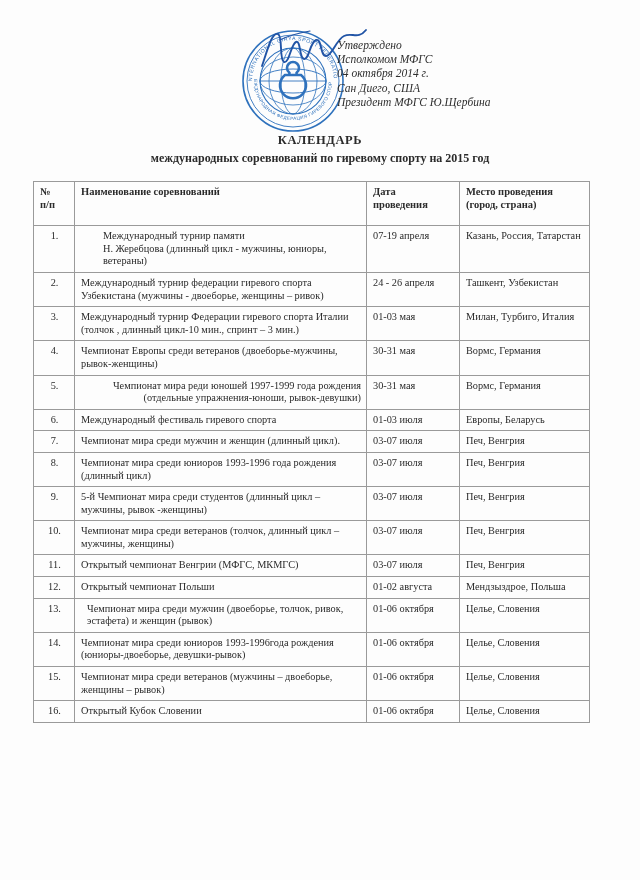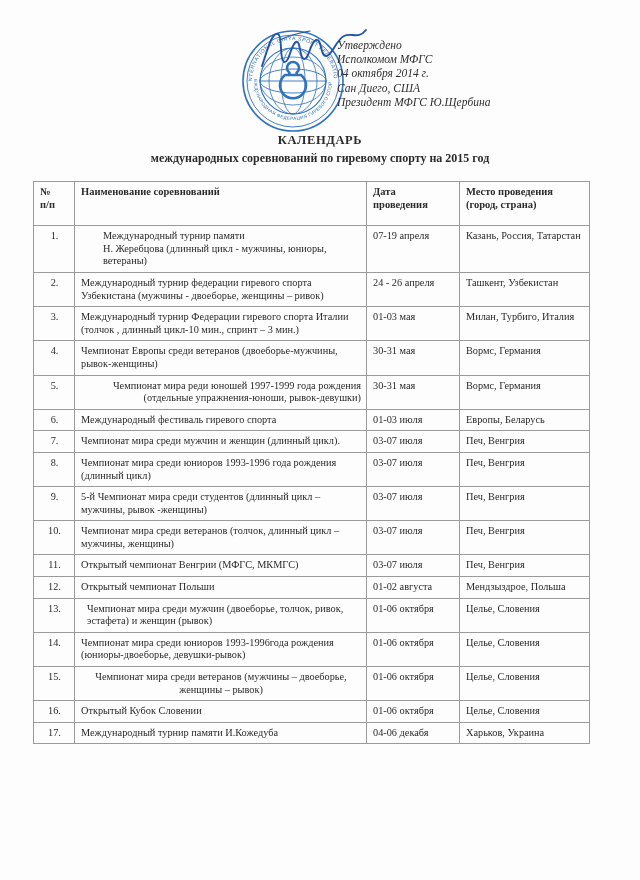--- a/index.html
+++ b/index.html
@@ -281,33 +281,27 @@
             <td class="col-place pad-extra">Целье, Словения</td>
           </tr>
           <tr>
             <td class="col-num">14.</td>
             <td class="col-name" style="white-space: pre-line;">Чемпионат  мира среди юниоров 1993-1996года рождения (юниоры-двоеборье, девушки-рывок)</td>
             <td class="col-date">01-06 октября</td>
             <td class="col-place">Целье, Словения</td>
           </tr>
           <tr>
             <td class="col-num">15.</td>
-            <td class="col-name" style="white-space: pre-line; text-align: center;">Чемпионат мира среди ветеранов (мужчины – двоеборье, женщины – рывок)</td>
+            <td class="col-name" style="white-space: pre-line;">Чемпионат мира среди ветеранов (мужчины – двоеборье, женщины – рывок)</td>
             <td class="col-date">01-06 октября</td>
             <td class="col-place">Целье, Словения</td>
           </tr>
           <tr>
             <td class="col-num">16.</td>
             <td class="col-name" style="white-space: pre-line; margin-top: 28px;">Открытый Кубок Словении</td>
             <td class="col-date">01-06 октября</td>
             <td class="col-place">Целье, Словения</td>
           </tr>
-          <tr>
-            <td class="col-num">17.</td>
-            <td class="col-name" style="white-space: pre-line;">Международный турнир памяти И.Кожедуба</td>
-            <td class="col-date">04-06 декабя</td>
-            <td class="col-place">Харьков, Украина</td>
-          </tr>
         </tbody>
     </table>
   </div>
 
 </div>
 
 </body></html>

